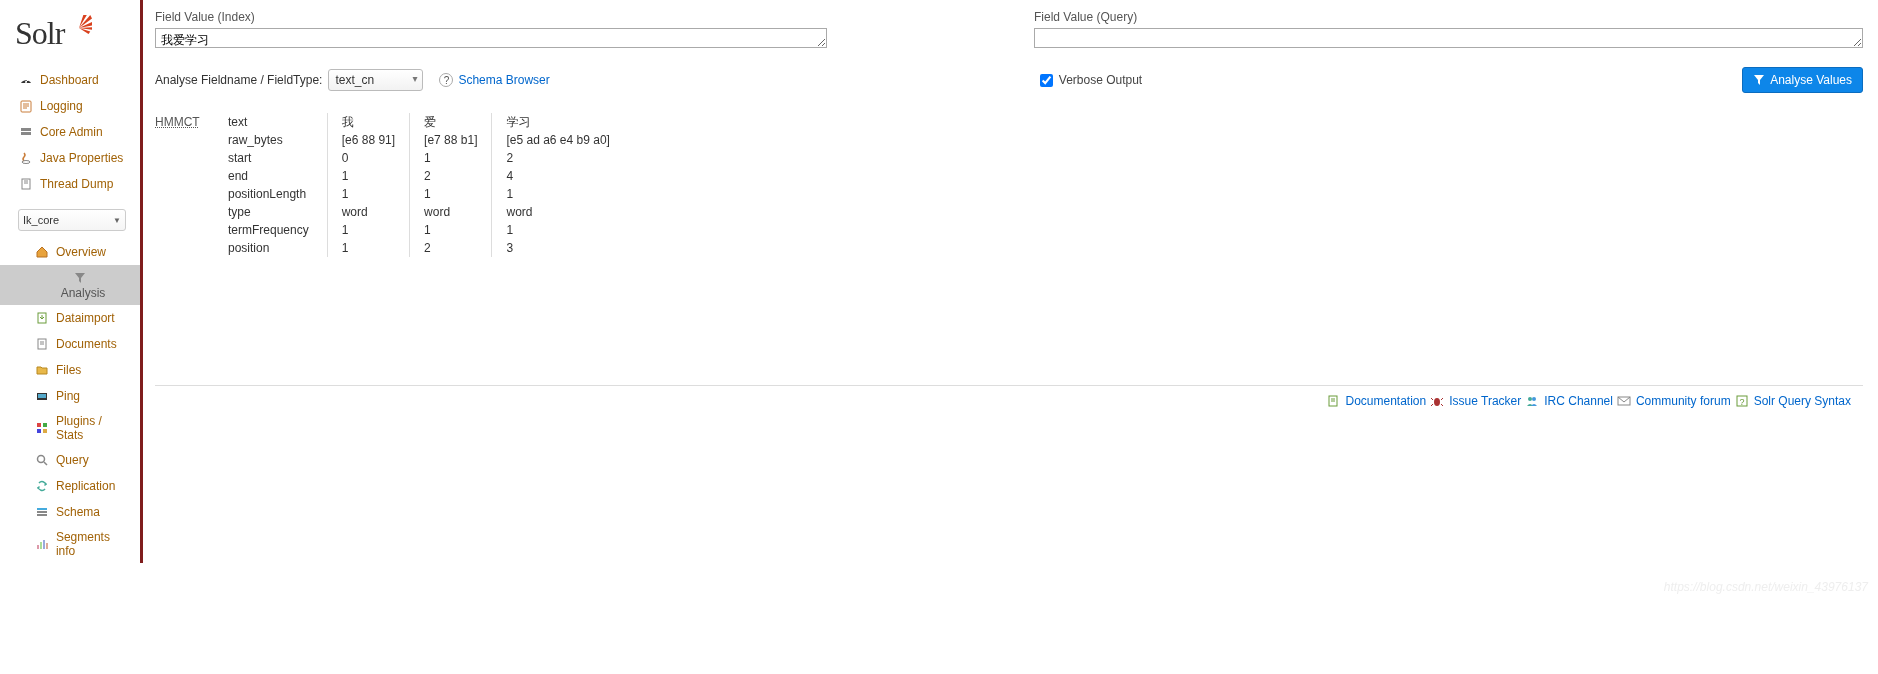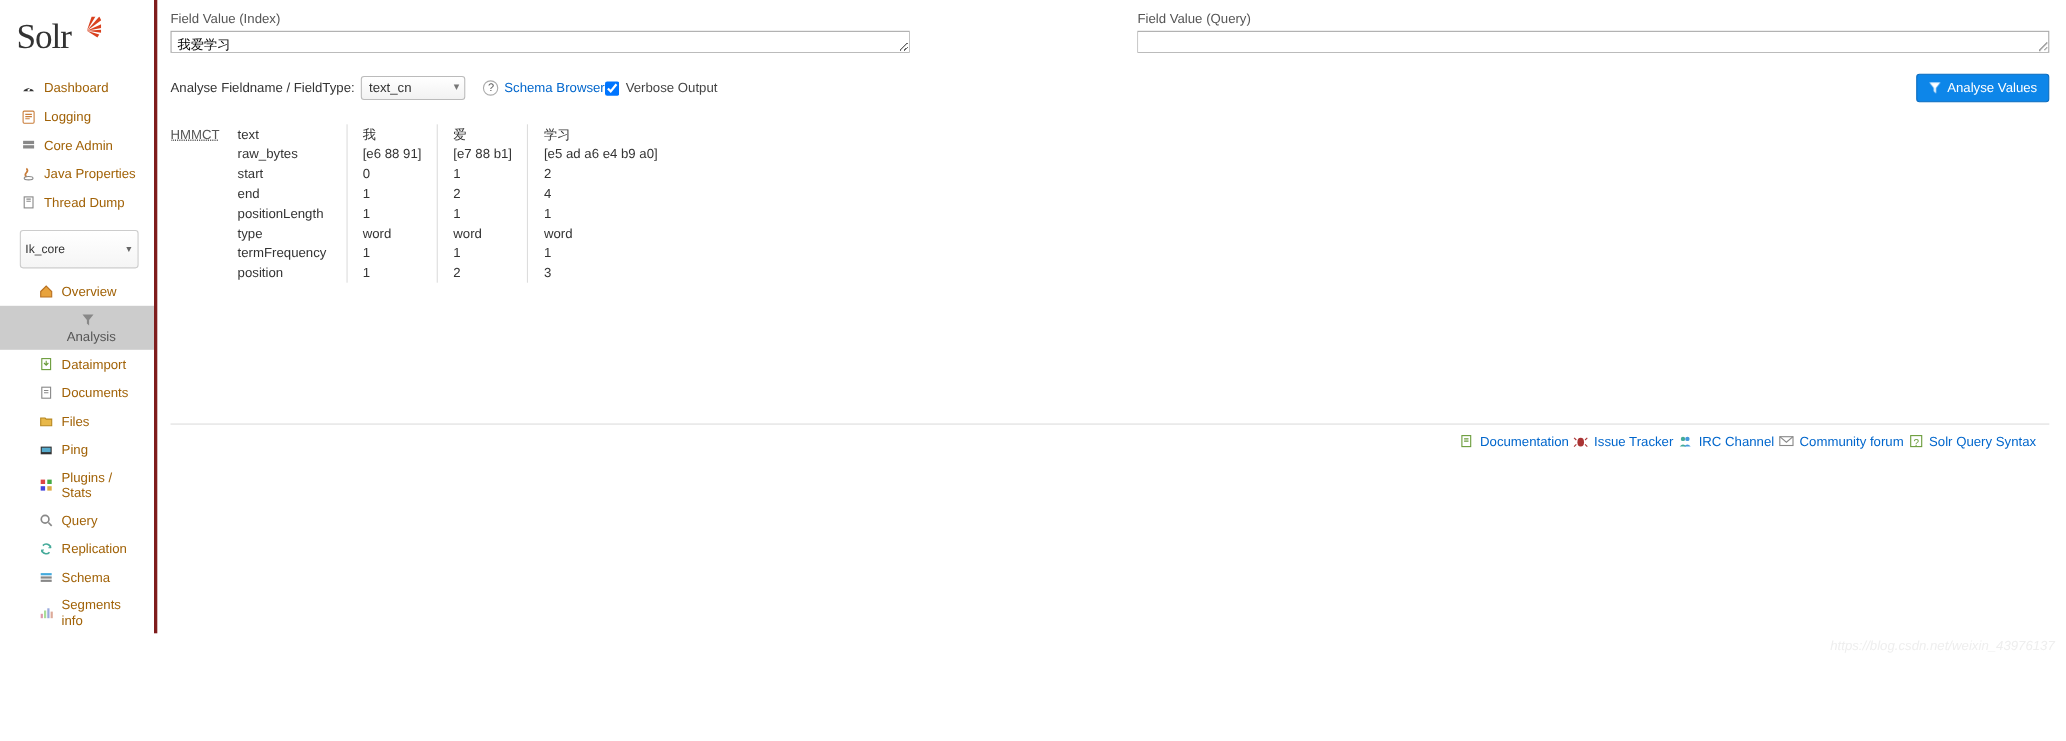--- a/index.html
+++ b/index.html
@@ -9,48 +9,48 @@
     
     .sidebar { width: 140px; flex-shrink: 0; }
     .logo-area { padding: 15px 10px 10px 15px; }
     .logo { font-size: 32px; font-weight: 300; font-family: Georgia, serif; letter-spacing: -1px; }
     .logo-icon { display: inline-block; vertical-align: top; margin-left: -2px; }
     
     .nav-main { margin-top: 5px; }
     .nav-item { padding: 5px 8px 5px 18px; display: flex; align-items: center; cursor: pointer; color: #a16207; }
     .nav-icon { width: 16px; height: 16px; margin-right: 6px; display: inline-flex; align-items: center; justify-content: center; }
     
-    .core-select { margin: 12px 8px 8px 18px; width: 108px; height: 35px; border: 1px solid #ccc; border-radius: 3px; padding: 2px 4px; font-size: 11px; background: linear-gradient(#fff,#f5f5f5); cursor: pointer; display: flex; align-items: center; justify-content: space-between; }
+    .core-select { margin: 12px 8px 8px 18px; width: 108px; height: 22px; border: 1px solid #ccc; border-radius: 3px; padding: 2px 4px; font-size: 11px; background: linear-gradient(#fff,#f5f5f5); cursor: pointer; display: flex; align-items: center; justify-content: space-between; }
     .core-select .tri { font-size: 8px; color: #666; }
     
     .nav-sub { margin-top: 2px; }
     .nav-sub .nav-item { padding-left: 34px; }
     .nav-sub .nav-item.active { background: #ccc; color: #555; flex-direction: column; }
     
     .main { flex: 1; border-left: 3px solid #7f1d1d; padding: 10px 15px 0 12px; }
     
     .top-row { display: flex; gap: 50px; }
     .field-col { flex: 1; }
     .field-label { margin-bottom: 4px; color: #555; }
     .textarea { width: 100%; height: 20px; border: 1px solid #aaa; resize: both; font-family: Liberation Serif, serif; font-size: 12px; padding: 3px 5px; }
     .t1 { max-width: 672px; }
     
     .control-row { display: flex; align-items: center; margin-top: 16px; }
     .analyse-label { color: #333; }
     .type-select { margin-left: 6px; border: 1px solid #bbb; border-radius: 3px; padding: 3px 20px 3px 6px; background: linear-gradient(#fff,#f2f2f2); cursor: pointer; position: relative; min-width: 95px; }
     .type-select::after { content: '▾'; position: absolute; right: 5px; top: 3px; color: #777; font-size: 10px; }
     .schema-link { margin-left: 16px; color: #0066cc; cursor: pointer; display: flex; align-items: center; }
     .schema-link .qmark { display: inline-flex; width: 14px; height: 14px; border: 1px solid #aaa; border-radius: 50%; align-items: center; justify-content: center; font-size: 10px; color: #555; margin-right: 5px; }
-    .verbose { display: flex; align-items: center; color: #444; }
+    .verbose { margin-left: 490px; display: flex; align-items: center; color: #444; }
     .verbose input { margin-right: 6px; }
     .analyse-btn { margin-left: auto; background: #0d86e9; color: #fff; border: 1px solid #0b6cbf; border-radius: 3px; padding: 5px 10px; cursor: pointer; display: flex; align-items: center; font-size: 12px; }
     .analyse-btn svg { margin-right: 5px; }
     
     .results { margin-top: 20px; display: flex; }
-    .tokenizer-name { color: #555; text-decoration: underline dotted; padding-top: 2px; margin-right: 16px; font-size: 12px; min-width: 45px; }
+    .tokenizer-name { color: #555; text-decoration: underline dotted; padding-top: 2px; margin-right: 28px; font-size: 12px; min-width: 45px; }
     .attr-labels { padding-right: 18px; }
     .attr-labels div { height: 18px; line-height: 18px; color: #333; }
     .token-col { border-left: 1px solid #ddd; padding: 0 14px; }
     .token-col div { height: 18px; line-height: 18px; color: #333; }
     
     .footer { margin-top: 128px; border-top: 1px solid #ddd; padding: 8px 12px; display: flex; justify-content: flex-end; gap: 4px; }
     .footer-link { color: #0066cc; cursor: pointer; display: flex; align-items: center; gap: 5px; }
     .footer-link .fi { width: 14px; height: 14px; display: inline-flex; align-items: center; justify-content: center; }
     
     .watermark { position: fixed; right: 10px; bottom: 80px; color: #eee; font-size: 12px; font-style: italic; }

